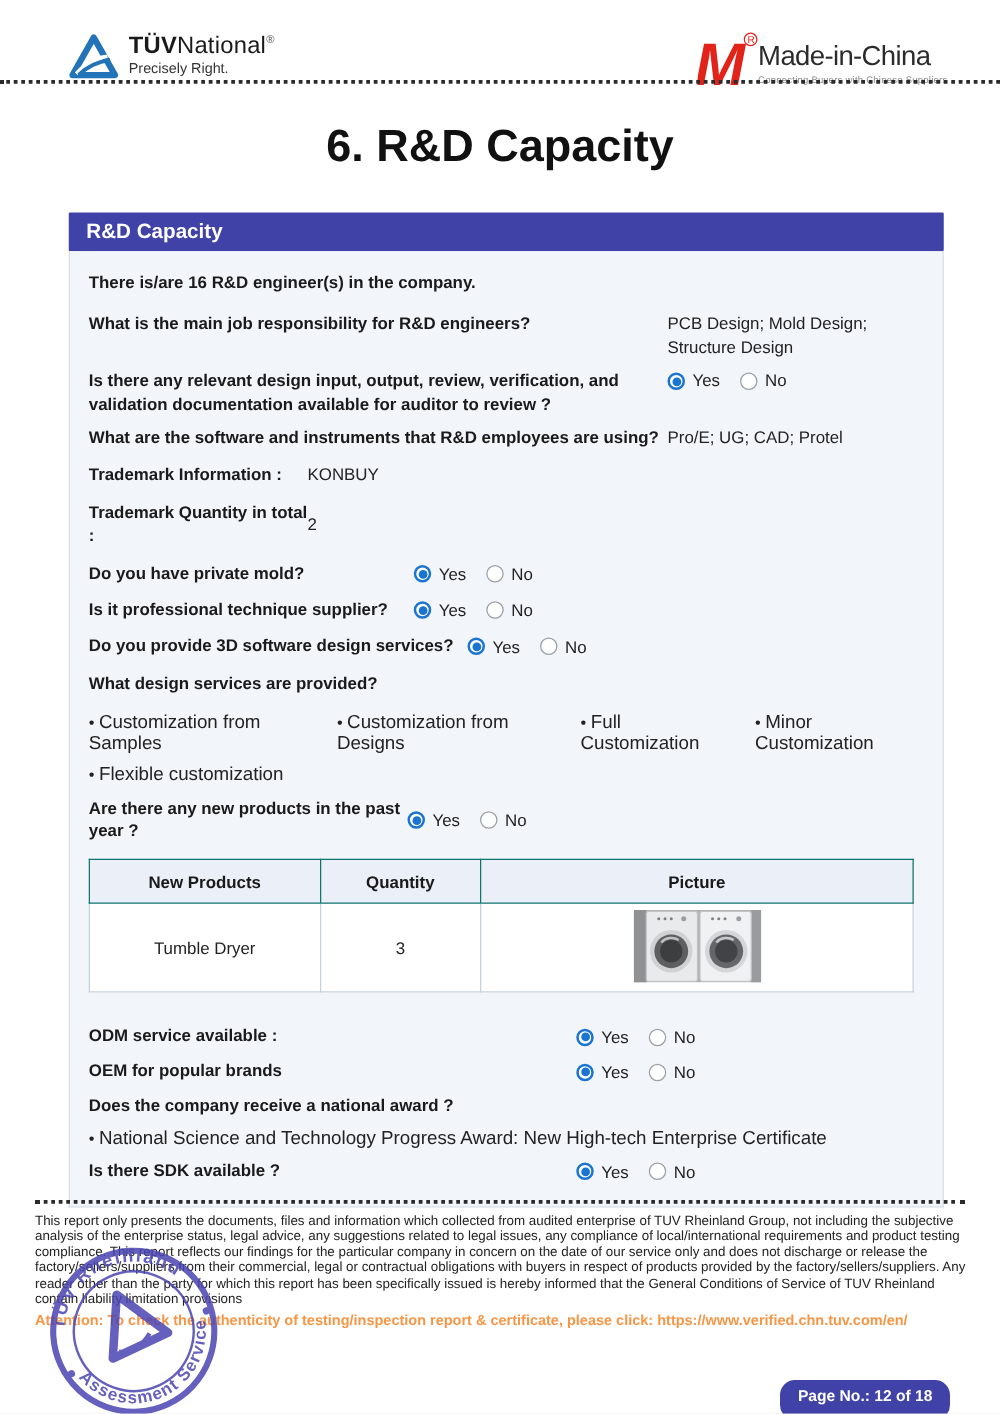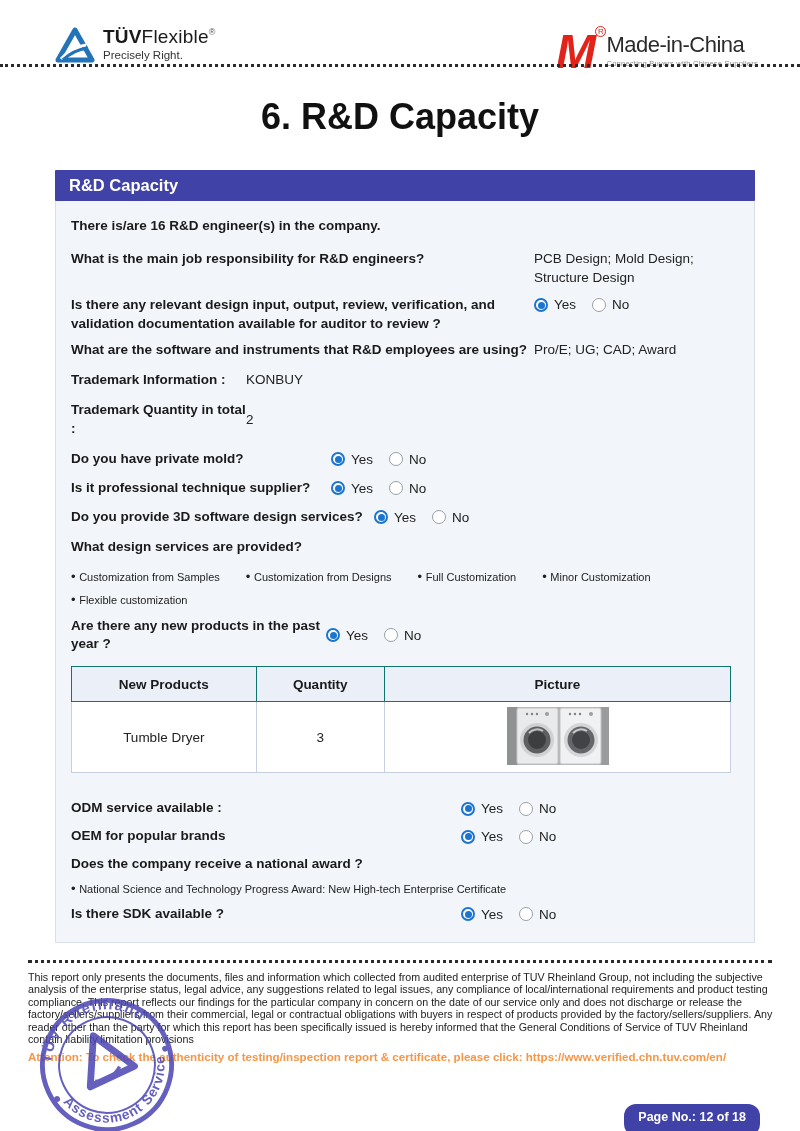--- a/index.html
+++ b/index.html
@@ -42,21 +42,21 @@
 
   
   .radio-group{display:inline-flex;align-items:center;}
   .radio{display:inline-block;width:14px;height:14px;border-radius:50%;border:1.5px solid #9aa0a6;background:#fff;box-sizing:border-box;position:relative;flex:none;}
   .radio.sel{border:2px solid #1B75D0;}
   .radio.sel::after{content:"";position:absolute;left:1.5px;top:1.5px;right:1.5px;bottom:1.5px;background:#1B75D0;border-radius:50%;}
   .radio-label{font-size:13.5px;color:#222;margin:0 16px 0 6px;}
 
   
   .bullet-line{display:flex;gap:26px;margin-bottom:8px;}
-  .bullet-item{font-size:11px;color:#222;}
+  .bullet-item{font-size:15px;color:#222;}
   .bullet-item::before{content:"\2022\00a0";font-size:13px;}
 
   
   .np-table{width:660px;border-collapse:collapse;margin-top:12px;margin-bottom:26px;}
   .np-table th{background:#EAEFF8;border:1px solid #0f766e;font-size:13.5px;font-weight:700;color:#1a1a1a;height:32px;text-align:center;}
   .np-table td{background:#fff;border:1px solid #c7d0e0;font-size:13.5px;color:#222;height:68px;text-align:center;vertical-align:middle;}
   .np-table .col1{width:28%;}
   .np-table .col2{width:19.5%;}
 
   
@@ -71,21 +71,21 @@
 
 <div class="page">
 
   <div class="brand-left">
     <svg width="40" height="38" viewBox="0 0 40 38">
       <path d="M20 4 L37 34 L3 34 Z" fill="none" stroke="#2273B8" stroke-width="5" stroke-linejoin="round"></path>
       <path d="M6 33 Q 16 21 31 19" stroke="#ffffff" stroke-width="3" fill="none"></path>
       <path d="M8 34 Q 18 24 33 22" stroke="#2273B8" stroke-width="3.2" fill="none"></path>
     </svg>
     <div class="tuv-text">
-      <div class="line1"><b>TÜV</b><span>Flexible</span><span class="reg">®</span></div>
+      <div class="line1"><b>TÜV</b><span>National</span><span class="reg">®</span></div>
       <div class="line2">Precisely Right.</div>
     </div>
   </div>
 
   <div class="brand-right">
     <div class="mic-m">
       <svg width="46" height="44" viewBox="0 0 46 44">
         <text x="-2" y="40" font-size="48" font-weight="bold" font-style="italic" fill="#E2231A" font-family="Liberation Sans,sans-serif">M</text>
       </svg>
       <span class="mic-reg">R</span>
@@ -118,21 +118,21 @@
             <span class="radio sel"></span>
               <span class="radio-label">Yes</span>
             <span class="radio"></span>
               <span class="radio-label">No</span>
           </span>
         </div>
       </div>
 
       <div class="row qa">
         <div class="q">What are the software and instruments that R&amp;D employees are using?</div>
-        <div class="a">Pro/E; UG; CAD; Award</div>
+        <div class="a">Pro/E; UG; CAD; Protel</div>
       </div>
 
       <div class="row inline-row">
         <div class="q lbl-175">Trademark Information :</div>
         <div class="a">KONBUY</div>
       </div>
 
       <div class="row inline-row">
         <div class="q lbl-175">Trademark Quantity in total :</div>
         <div class="a">2</div>

